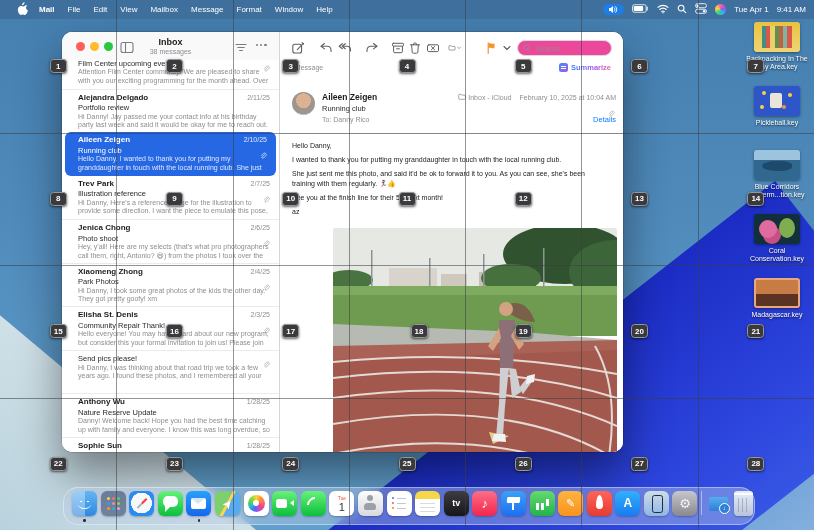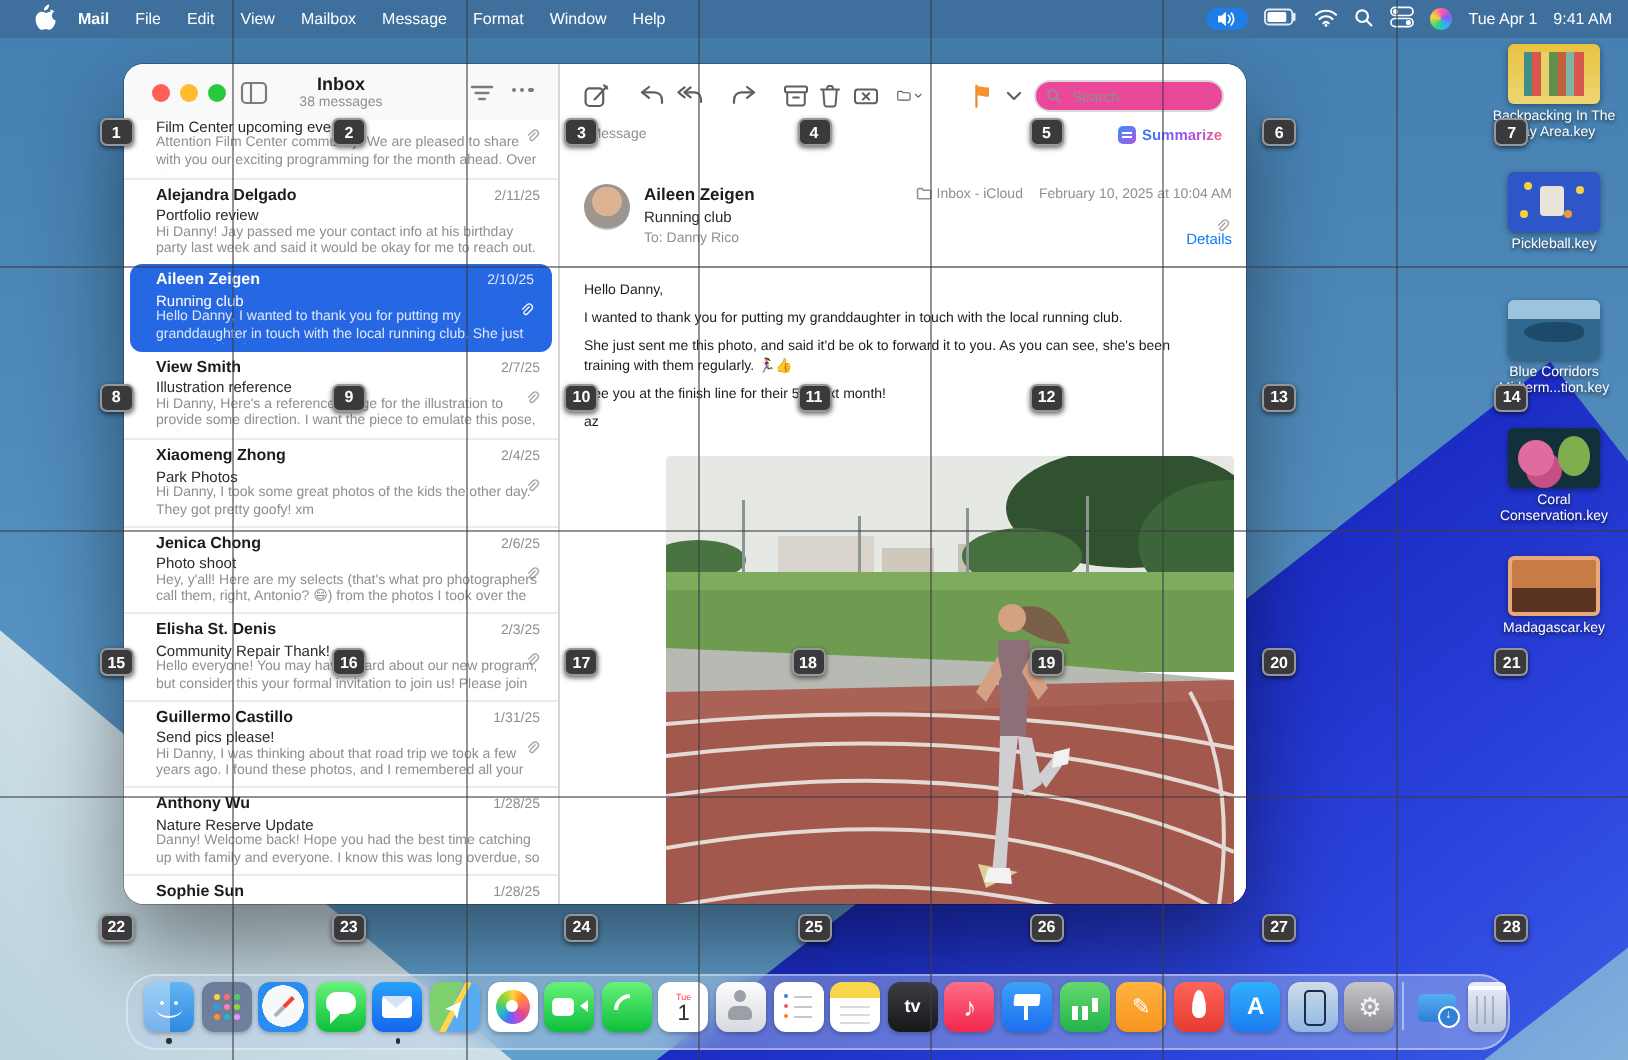--- a/index.html
+++ b/index.html
@@ -331,75 +331,71 @@
             <div class="l2">
               <div class="subject">Running club</div>
               <span class="clip"><svg viewBox="0 0 12 12" fill="none" stroke="currentColor" stroke-width="1">
                   <path d="M8.6 3.4 4.8 7.2a1.35 1.35 0 0 0 1.9 1.9l3.6-3.6a2.5 2.5 0 0 0-3.5-3.5L3.1 5.7"></path>
                 </svg></span>
             </div>
             <div class="preview">Hello Danny, I wanted to thank you for putting my granddaughter in touch with the local running club. She just sent me this photo…</div>
           </div>
           <div class="row">
             <div class="l1">
-              <div class="sender">View Smith</div>
+              <div class="sender">Trev Park</div>
               <div class="date">2/7/25</div>
             </div>
             <div class="l2">
               <div class="subject">Illustration reference</div>
               <span class="clip"><svg viewBox="0 0 12 12" fill="none" stroke="currentColor" stroke-width="1">
                   <path d="M8.6 3.4 4.8 7.2a1.35 1.35 0 0 0 1.9 1.9l3.6-3.6a2.5 2.5 0 0 0-3.5-3.5L3.1 5.7"></path>
                 </svg></span>
             </div>
             <div class="preview">Hi Danny, Here's a reference image for the illustration to provide some direction. I want the piece to emulate this pose, and com…</div>
           </div>
           <div class="row">
             <div class="l1">
+              <div class="sender">Jenica Chong</div>
+              <div class="date">2/6/25</div>
+            </div>
+            <div class="l2">
+              <div class="subject">Photo shoot</div>
+              <span class="clip"><svg viewBox="0 0 12 12" fill="none" stroke="currentColor" stroke-width="1">
+                  <path d="M8.6 3.4 4.8 7.2a1.35 1.35 0 0 0 1.9 1.9l3.6-3.6a2.5 2.5 0 0 0-3.5-3.5L3.1 5.7"></path>
+                </svg></span>
+            </div>
+            <div class="preview">Hey, y'all! Here are my selects (that's what pro photographers call them, right, Antonio? 😄) from the photos I took over the p…</div>
+          </div>
+          <div class="row">
+            <div class="l1">
               <div class="sender">Xiaomeng Zhong</div>
               <div class="date">2/4/25</div>
             </div>
             <div class="l2">
               <div class="subject">Park Photos</div>
               <span class="clip"><svg viewBox="0 0 12 12" fill="none" stroke="currentColor" stroke-width="1">
                   <path d="M8.6 3.4 4.8 7.2a1.35 1.35 0 0 0 1.9 1.9l3.6-3.6a2.5 2.5 0 0 0-3.5-3.5L3.1 5.7"></path>
                 </svg></span>
             </div>
             <div class="preview">Hi Danny, I took some great photos of the kids the other day. They got pretty goofy! xm</div>
           </div>
           <div class="row">
             <div class="l1">
-              <div class="sender">Jenica Chong</div>
-              <div class="date">2/6/25</div>
-            </div>
-            <div class="l2">
-              <div class="subject">Photo shoot</div>
-              <span class="clip"><svg viewBox="0 0 12 12" fill="none" stroke="currentColor" stroke-width="1">
-                  <path d="M8.6 3.4 4.8 7.2a1.35 1.35 0 0 0 1.9 1.9l3.6-3.6a2.5 2.5 0 0 0-3.5-3.5L3.1 5.7"></path>
-                </svg></span>
-            </div>
-            <div class="preview">Hey, y'all! Here are my selects (that's what pro photographers call them, right, Antonio? 😄) from the photos I took over the p…</div>
-          </div>
-          <div class="row">
-            <div class="l1">
               <div class="sender">Elisha St. Denis</div>
               <div class="date">2/3/25</div>
             </div>
             <div class="l2">
               <div class="subject">Community Repair Thank!</div>
               <span class="clip"><svg viewBox="0 0 12 12" fill="none" stroke="currentColor" stroke-width="1">
                   <path d="M8.6 3.4 4.8 7.2a1.35 1.35 0 0 0 1.9 1.9l3.6-3.6a2.5 2.5 0 0 0-3.5-3.5L3.1 5.7"></path>
                 </svg></span>
             </div>
             <div class="preview">Hello everyone! You may have heard about our new program, but consider this your formal invitation to join us! Please join us on…</div>
           </div>
           <div class="row">
-            <div class="l1">
-              <div class="sender">Guillermo Castillo</div>
-              <div class="date">1/31/25</div>
-            </div>
             <div class="l2">
               <div class="subject">Send pics please!</div>
               <span class="clip"><svg viewBox="0 0 12 12" fill="none" stroke="currentColor" stroke-width="1">
                   <path d="M8.6 3.4 4.8 7.2a1.35 1.35 0 0 0 1.9 1.9l3.6-3.6a2.5 2.5 0 0 0-3.5-3.5L3.1 5.7"></path>
                 </svg></span>
             </div>
             <div class="preview">Hi Danny, I was thinking about that road trip we took a few years ago. I found these photos, and I remembered all your fun travel…</div>
           </div>
           <div class="row">
             <div class="l1">
@@ -693,21 +689,21 @@
       <div class="gbadge" style="left: 58.1429px; top: 198.75px;">8</div>
       <div class="gbadge" style="left: 174.429px; top: 198.75px;">9</div>
       <div class="gbadge" style="left: 290.714px; top: 198.75px;">10</div>
       <div class="gbadge" style="left: 407px; top: 198.75px;">11</div>
       <div class="gbadge" style="left: 523.286px; top: 198.75px;">12</div>
       <div class="gbadge" style="left: 639.571px; top: 198.75px;">13</div>
       <div class="gbadge" style="left: 755.857px; top: 198.75px;">14</div>
       <div class="gbadge" style="left: 58.1429px; top: 331.25px;">15</div>
       <div class="gbadge" style="left: 174.429px; top: 331.25px;">16</div>
       <div class="gbadge" style="left: 290.714px; top: 331.25px;">17</div>
-      <div class="gbadge" style="left: 404px; top: 331.25px;">18</div>
+      <div class="gbadge" style="left: 419px; top: 331.25px;">18</div>
       <div class="gbadge" style="left: 523.286px; top: 331.25px;">19</div>
       <div class="gbadge" style="left: 639.571px; top: 331.25px;">20</div>
       <div class="gbadge" style="left: 755.857px; top: 331.25px;">21</div>
       <div class="gbadge" style="left: 58.1429px; top: 463.75px;">22</div>
       <div class="gbadge" style="left: 174.429px; top: 463.75px;">23</div>
       <div class="gbadge" style="left: 290.714px; top: 463.75px;">24</div>
       <div class="gbadge" style="left: 407px; top: 463.75px;">25</div>
       <div class="gbadge" style="left: 523.286px; top: 463.75px;">26</div>
       <div class="gbadge" style="left: 639.571px; top: 463.75px;">27</div>
       <div class="gbadge" style="left: 755.857px; top: 463.75px;">28</div>

